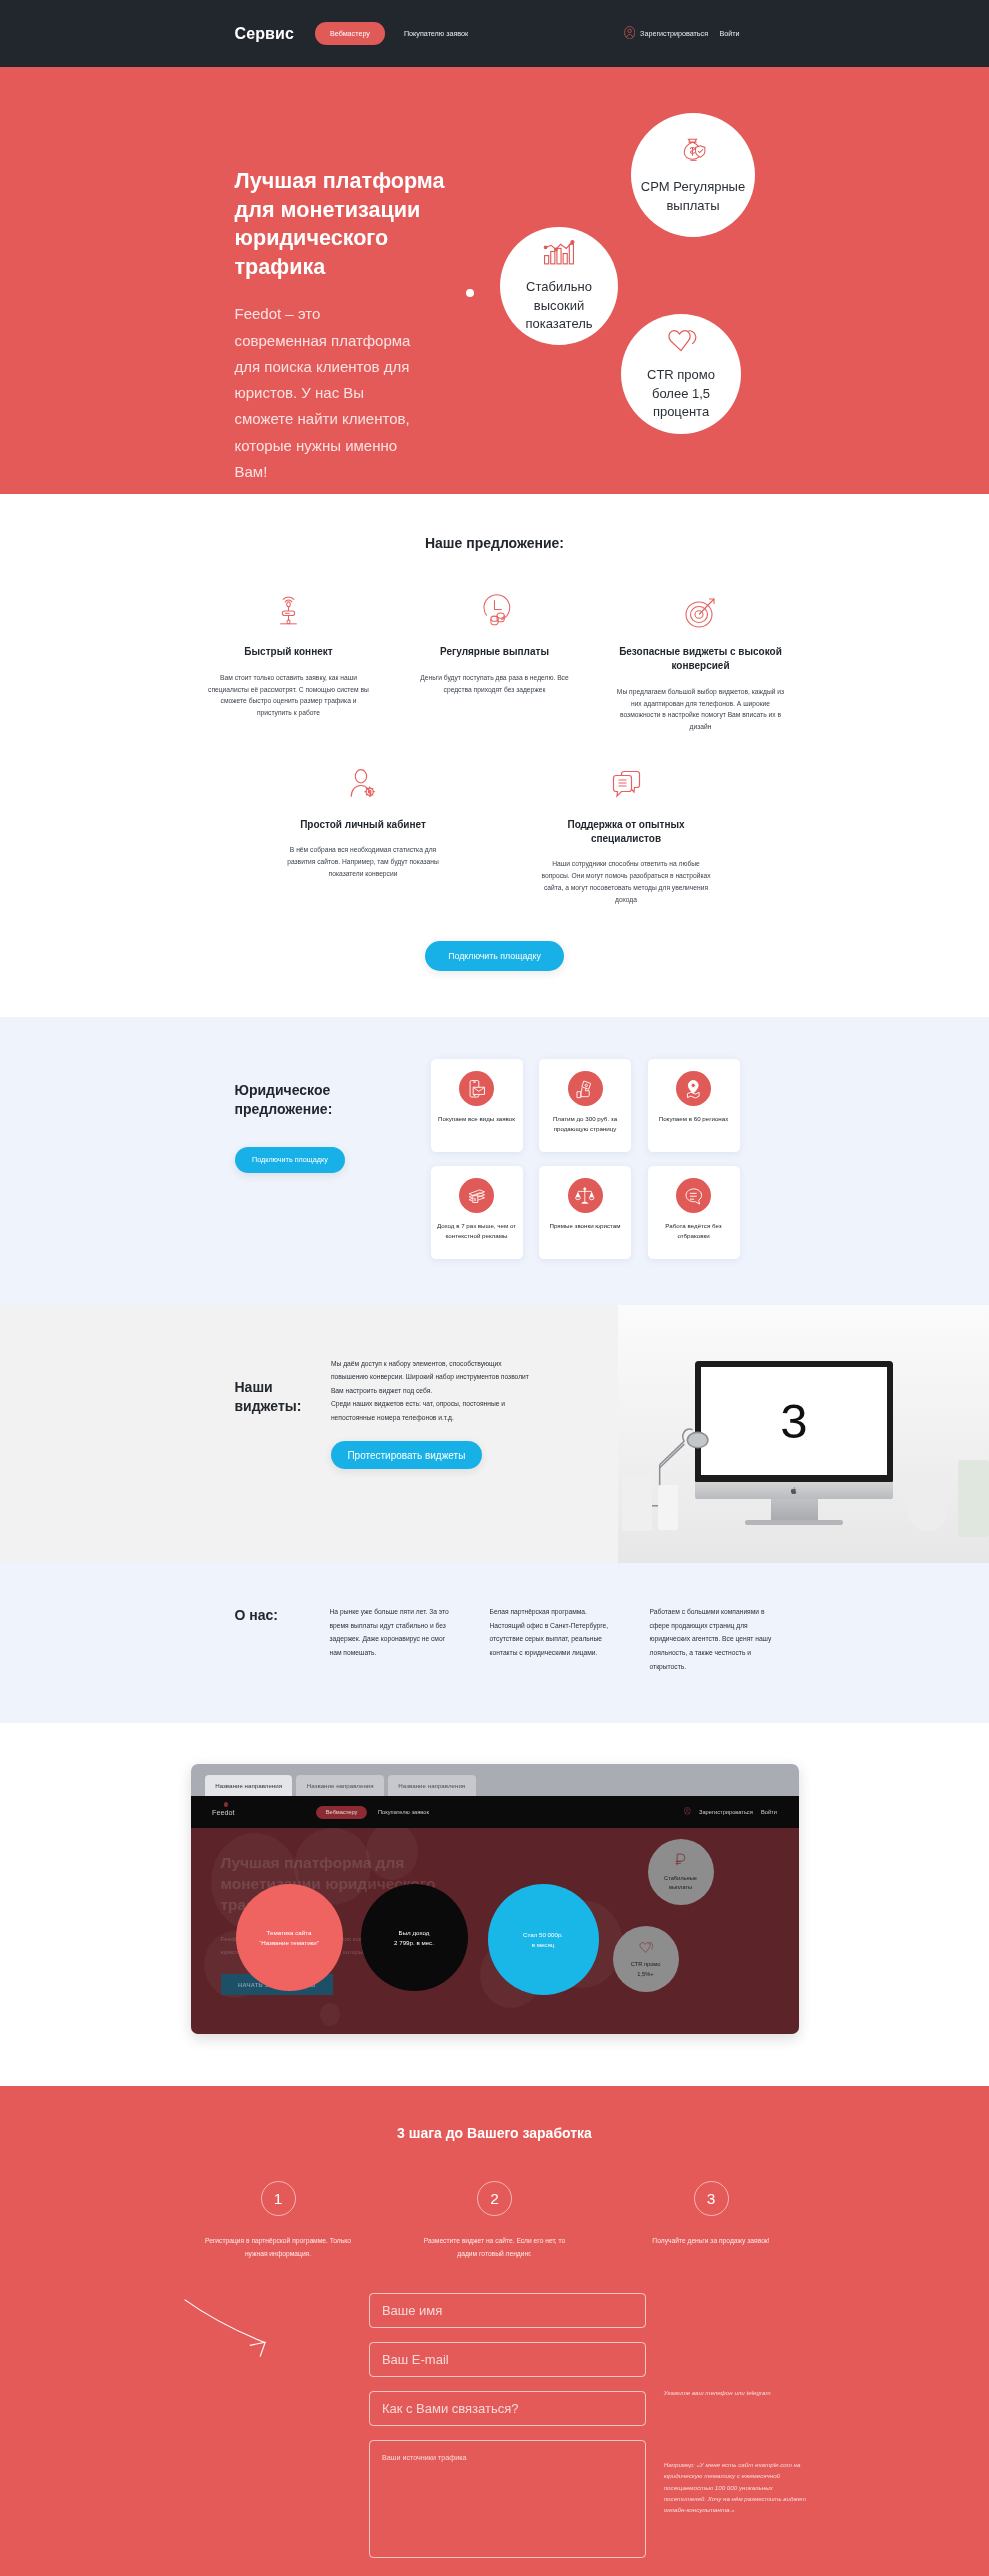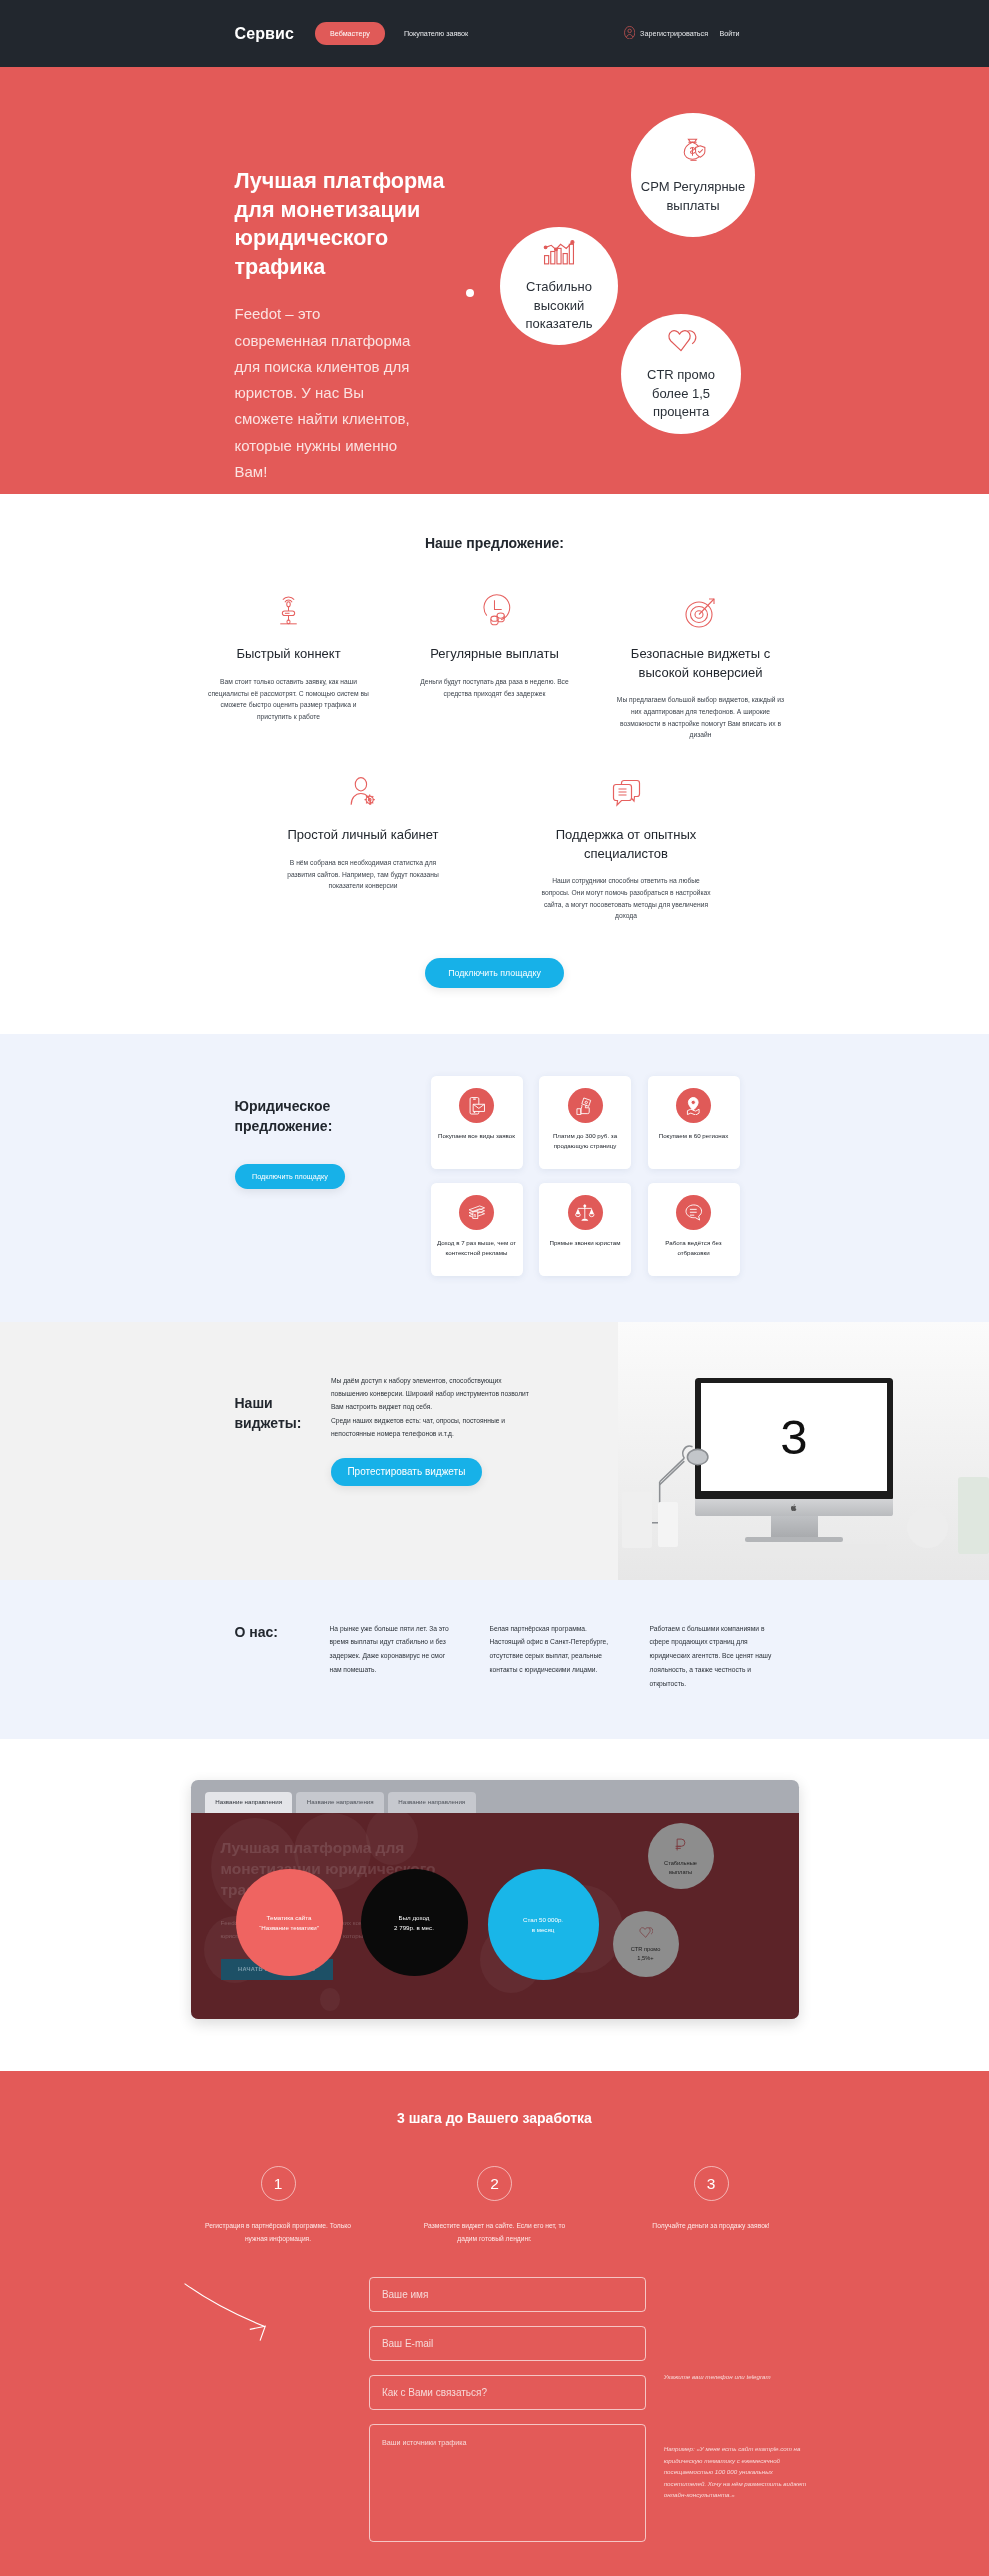--- a/index.html
+++ b/index.html
@@ -127,22 +127,22 @@
     justify-content: space-between;
     padding: 0 31px;
   }
   .feat-row.row2 { justify-content: center; gap: 93px; margin-top: 32px; padding: 0 31px; }
   .feat {
     width: 170px;
     text-align: center;
   }
   .feat-ico { height: 40px; display: flex; align-items: center; justify-content: center; margin-bottom: 13.4px; }
   .feat-h {
-    font-size: 13px;
-    font-weight: 400;
+    font-size: 10px;
+    font-weight: 700;
     color: #22272e;
     line-height: 1.4;
     margin-bottom: 12.4px;
   }
   .feat-p {
     font-size: 6.7px;
     line-height: 1.75;
     color: #3c434c;
   }
   .center-btn { display: flex; justify-content: center; margin-top: 36px; }
@@ -305,21 +305,21 @@
   .form-area { width: 644px; margin: 32px auto 0; display: flex; padding-left: 62px; position: relative; padding-bottom: 29px; }
   .arrow-curve { position: absolute; left: 9.3px; top: 4.1px; }
   .form-col { width: 309px; margin-left: 134px; }
   .finput {
     width: 100%;
     background: transparent;
     border: 0.5px solid rgba(255,255,255,.65);
     border-radius: 4.1px;
     color: #fff;
     font-family: "Liberation Sans", sans-serif;
-    font-size: 10px;
+    font-size: 13px;
     padding: 0 12.4px;
     height: 35px;
     margin-bottom: 14px;
     outline: none;
   }
   .finput::placeholder { color: #f7d9d8; }
   .ftext {
     width: 100%;
     background: transparent;
     border: 0.5px solid rgba(255,255,255,.65);
@@ -647,20 +647,39 @@
     </div>
   </div>
 
   <div class="cases">
     <div class="case-shot">
       <div class="case-tabs">
         <div class="case-tab active">Название направления</div>
         <div class="case-tab">Название направления</div>
         <div class="case-tab">Название направления</div>
       </div>
+      <div class="case-topbar">
+        <div class="cs-logo">
+          <span class="cs-dot"></span>
+          <span>Feedot</span>
+        </div>
+        <div class="cs-pill">Вебмастеру</div>
+        <div class="cs-link">Покупателю заявок</div>
+        <div class="cs-right">
+          <span>
+            <svg width="6.7" height="7.7" viewBox="0 0 22 26">
+                <ellipse cx="11" cy="13" rx="10" ry="12.2" fill="none" stroke="#a04049" stroke-width="1.6"></ellipse>
+                <circle cx="11" cy="9.5" r="3.4" fill="none" stroke="#a04049" stroke-width="1.6"></circle>
+                <path d="M5 21.5c1.3-3.4 3.6-5 6-5s4.7 1.6 6 5" fill="none" stroke="#a04049" stroke-width="1.6"></path>
+              </svg>
+          </span>
+          <span class="cs-link" style="margin:0">Зарегистрироваться</span>
+          <span class="cs-link" style="margin:0">Войти</span>
+        </div>
+      </div>
       <div class="case-body">
         <div class="cb-blob" style="left:20.6px;top:5.2px;width:88px;height:98px;"></div>
         <div class="cb-blob" style="left:103px;top:0px;width:77px;height:77px;"></div>
         <div class="cb-blob" style="left:175px;top:-5.2px;width:52px;height:57px;"></div>
         <div class="cb-blob" style="left:289px;top:113px;width:62px;height:67px;"></div>
         <div class="cb-blob" style="left:350px;top:72px;width:82px;height:88px;"></div>
         <div class="cb-blob" style="left:13.4px;top:103px;width:62px;height:67px;"></div>
         <div class="cb-blob" style="left:129px;top:175px;width:20.6px;height:23px;"></div>
 
         <div class="cb-text">

